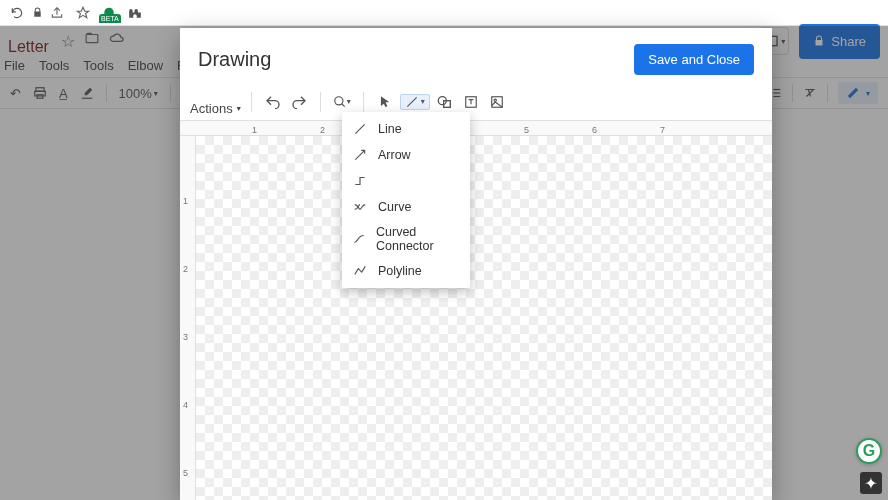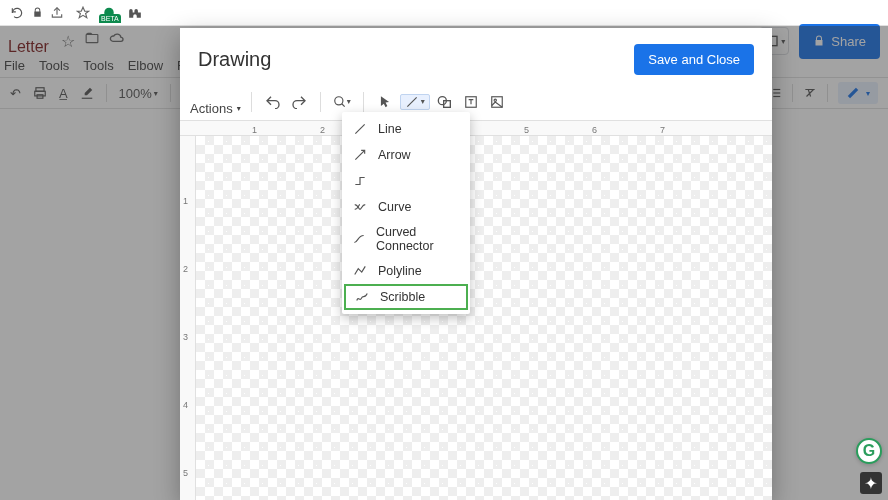--- a/index.html
+++ b/index.html
@@ -341,24 +341,16 @@
     <span>Curved Connector</span>
   </div>
   <div class="dd-item">
     <span class="ic">
         <svg width="14" height="14" viewBox="0 0 24 24" stroke="#555" stroke-width="2" fill="none">
           <path d="M3 18l6-10 6 6 6-10"></path>
         </svg>
       </span>
     <span>Polyline</span>
   </div>
-  <div class="dd-item highlight">
-    <span class="ic">
-        <svg width="14" height="14" viewBox="0 0 24 24" stroke="#555" stroke-width="2" fill="none">
-          <path d="M3 18c3-8 5 2 8-4s5 2 10-8"></path>
-        </svg>
-      </span>
-    <span>Scribble</span>
-  </div>
 </div>
 
 <div class="floating-circle">G</div>
 <div class="floating-sq">✦</div>
 
 </body></html>

